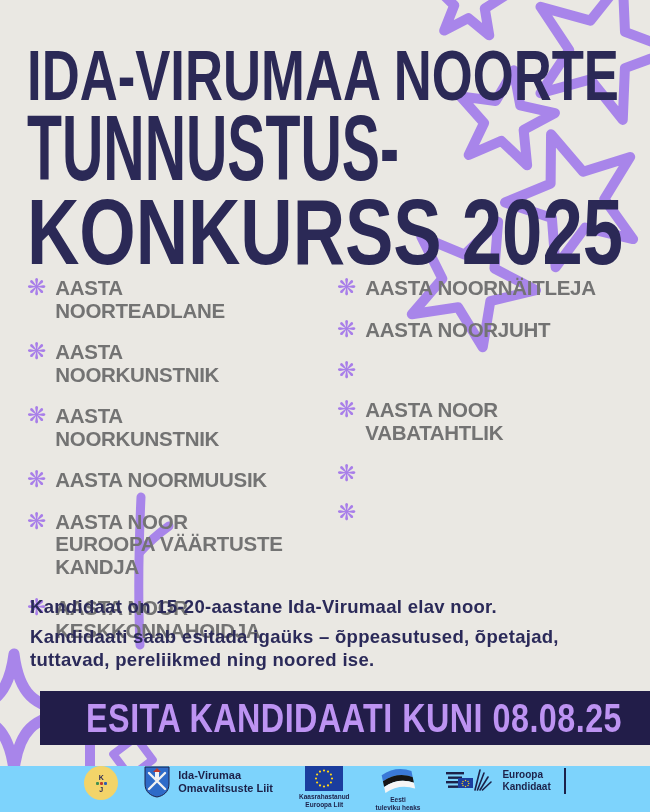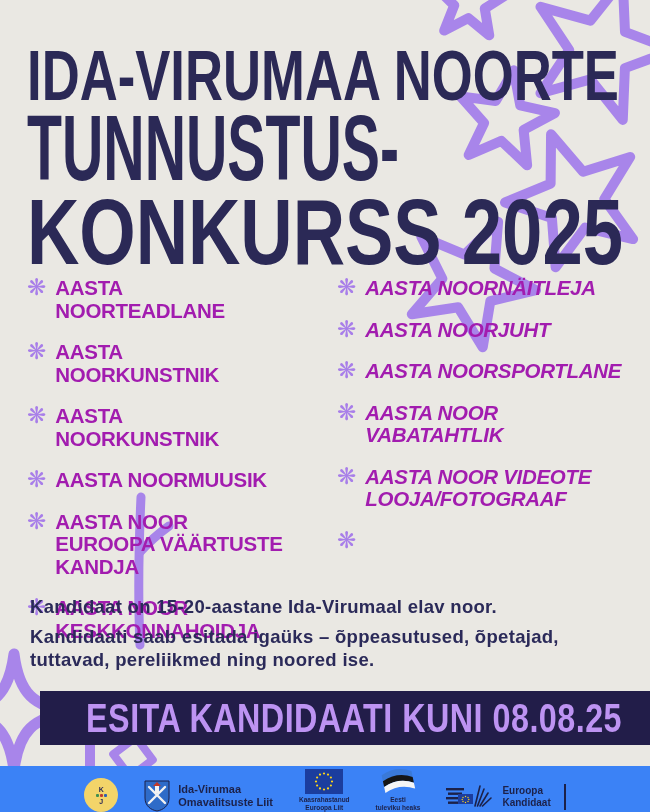--- a/index.html
+++ b/index.html
@@ -15,36 +15,36 @@
   .title-svg text{fill:#2b2956;font-family:"Liberation Sans",sans-serif;font-weight:bold;}
   
   .cats{position:absolute;top:277px;left:27px;display:flex;gap:30px;z-index:2;}
   .col{display:flex;flex-direction:column;}
   .col-left{width:280px;}
   .col-right{width:300px;}
   .cat{display:flex;align-items:flex-start;gap:9px;margin-bottom:19px;}
   .bullet{color:#a87ee9;font-size:23px;line-height:20px;flex:0 0 auto;
     font-family:"DejaVu Sans",sans-serif;}
   .cat-label{font-weight:800;font-size:20.5px;line-height:22.5px;
-    letter-spacing:-0.3px;color:#a21caf;}
+    letter-spacing:-0.3px;color:#737373;}
   .col-left .cat-label{width:235px;}
-  .col-right .cat-label{width:262px;font-style:italic;}
+  .col-right .cat-label{width:262px;}
   
   .info{position:absolute;top:595px;left:30px;width:598px;z-index:2;
     font-family:Liberation Sans, sans-serif;font-weight:bold;
     color:#2b2a59;font-size:18.5px;line-height:23px;letter-spacing:0.3px;}
   .info p{margin:0 0 7px 0;}
   
   .banner{position:absolute;top:691px;left:40px;width:629px;height:54px;
     background:#221d49;display:flex;align-items:center;justify-content:center;z-index:2;}
   .banner span{display:inline-block;color:#bd93f2;font-weight:800;font-size:34px;
     letter-spacing:0.5px;transform:scale(0.95,1.18);white-space:nowrap;}
   
-  .footer{position:absolute;left:0;right:0;bottom:0;height:46px;background:#3b82f6;
-    display:flex;align-items:flex-end;justify-content:center;gap:26px;z-index:3;}
+  .footer{position:absolute;left:0;right:0;bottom:0;height:46px;background:#7dd3fc;
+    display:flex;align-items:flex-start;justify-content:center;gap:26px;z-index:3;}
   .logo-block{display:flex;align-items:center;gap:8px;}
   .badge{width:34px;height:34px;border-radius:50%;background:#f3d469;
     display:flex;flex-direction:column;align-items:center;justify-content:center;line-height:1;}
   .badge .b-letter{font-size:7px;font-weight:bold;color:#2b2956;}
   .badge .b-dots{display:flex;gap:1px;margin:1px 0;}
   .badge .b-dots i{width:3px;height:3px;border-radius:1px;display:block;}
   .org-text{font-size:11px;font-weight:bold;color:#1c2149;line-height:1.2;}
   .cap{font-size:6.5px;font-weight:bold;color:#1c2149;line-height:1.25;text-align:center;margin-top:2px;}
   .flag-col{display:flex;flex-direction:column;align-items:center;}
   .ec-text{font-size:10px;font-weight:bold;color:#1c2149;line-height:1.2;}
@@ -116,29 +116,27 @@
       <div class="cat">
         <span class="bullet">❋</span>
         <span class="cat-label">AASTA NOORNÄITLEJA</span>
       </div>
       <div class="cat">
         <span class="bullet">❋</span>
         <span class="cat-label">AASTA NOORJUHT</span>
       </div>
       <div class="cat">
         <span class="bullet">❋</span>
-        <span class="cat-label">AASTA NOORSPORTLANE</span>
       </div>
       <div class="cat">
         <span class="bullet">❋</span>
         <span class="cat-label">AASTA NOOR VABATAHTLIK</span>
       </div>
       <div class="cat">
         <span class="bullet">❋</span>
-        <span class="cat-label">AASTA NOOR VIDEOTE LOOJA/FOTOGRAAF</span>
       </div>
       <div class="cat">
         <span class="bullet">❋</span>
       </div>
     </div>
   </div>
 
   <div class="info">
     <p>Kandidaat on 15-20-aastane Ida-Virumaal elav noor.</p>
     <p>Kandidaati saab esitada igaüks – õppeasutused, õpetajad, tuttavad, pereliikmed ning noored ise.</p>

